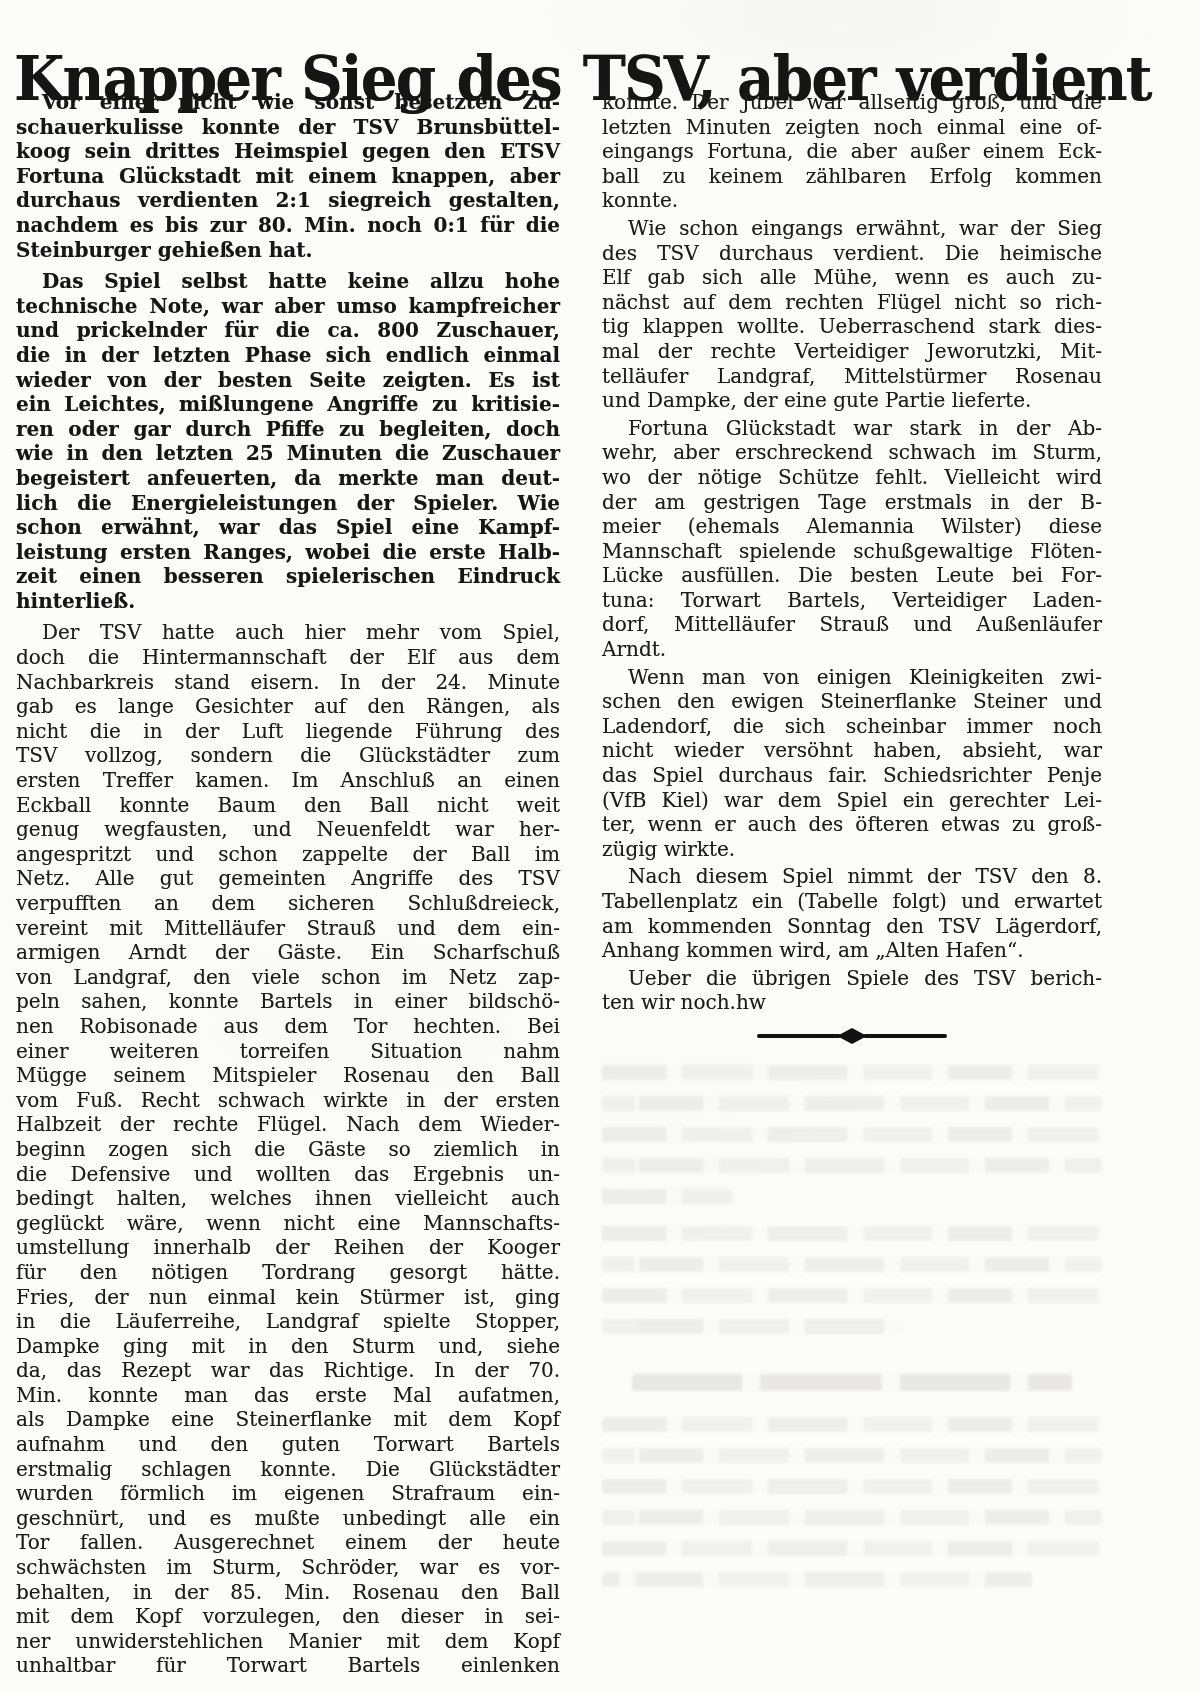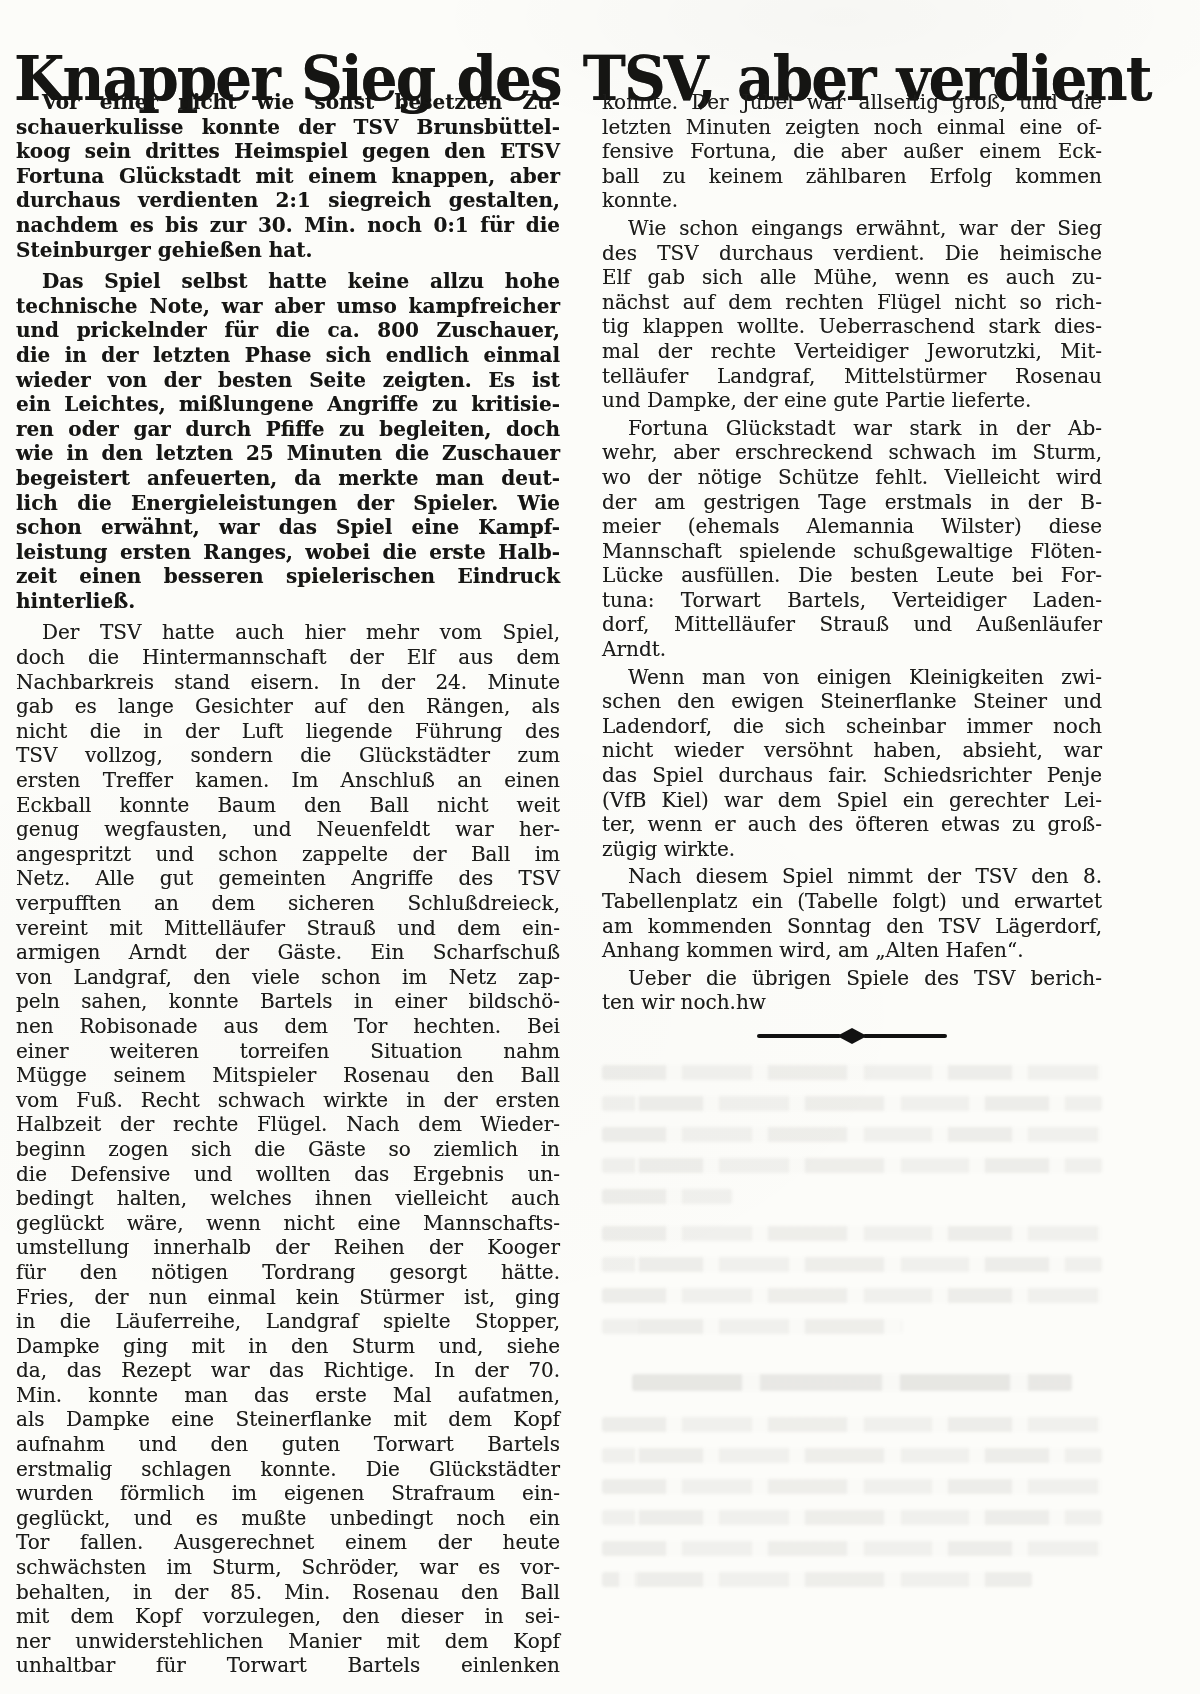--- a/index.html
+++ b/index.html
@@ -77,21 +77,21 @@
 
   <h1 class="headline">Knapper Sieg des TSV, aber verdient</h1>
 
   <div class="col col-left">
       <div class="para bold">
         <div class="line indent">Vor einer nicht wie sonst besetzten Zu-</div>
         <div class="line">schauerkulisse konnte der TSV Brunsbüttel-</div>
         <div class="line">koog sein drittes Heimspiel gegen den ETSV</div>
         <div class="line">Fortuna Glückstadt mit einem knappen, aber</div>
         <div class="line">durchaus verdienten 2:1 siegreich gestalten,</div>
-        <div class="line">nachdem es bis zur 30. Min. noch 0:1 für die</div>
+        <div class="line">nachdem es bis zur 80. Min. noch 0:1 für die</div>
         <div class="line unjust">Steinburger gehießen hat.</div>
       </div>
       <div class="para bold">
         <div class="line indent">Das Spiel selbst hatte keine allzu hohe</div>
         <div class="line">technische Note, war aber umso kampfreicher</div>
         <div class="line">und prickelnder für die ca. 800 Zuschauer,</div>
         <div class="line">die in der letzten Phase sich endlich einmal</div>
         <div class="line">wieder von der besten Seite zeigten. Es ist</div>
         <div class="line">ein Leichtes, mißlungene Angriffe zu kritisie-</div>
         <div class="line">ren oder gar durch Pfiffe zu begleiten, doch</div>
@@ -133,35 +133,35 @@
         <div class="line">für den nötigen Tordrang gesorgt hätte.</div>
         <div class="line">Fries, der nun einmal kein Stürmer ist, ging</div>
         <div class="line">in die Läuferreihe, Landgraf spielte Stopper,</div>
         <div class="line">Dampke ging mit in den Sturm und, siehe</div>
         <div class="line">da, das Rezept war das Richtige. In der 70.</div>
         <div class="line">Min. konnte man das erste Mal aufatmen,</div>
         <div class="line">als Dampke eine Steinerflanke mit dem Kopf</div>
         <div class="line">aufnahm und den guten Torwart Bartels</div>
         <div class="line">erstmalig schlagen konnte. Die Glückstädter</div>
         <div class="line">wurden förmlich im eigenen Strafraum ein-</div>
-        <div class="line">geglückt, und es mußte unbedingt noch ein</div>
+        <div class="line">geschnürt, und es mußte unbedingt alle ein</div>
         <div class="line">Tor fallen. Ausgerechnet einem der heute</div>
         <div class="line">schwächsten im Sturm, Schröder, war es vor-</div>
         <div class="line">behalten, in der 85. Min. Rosenau den Ball</div>
         <div class="line">mit dem Kopf vorzulegen, den dieser in sei-</div>
         <div class="line">ner unwiderstehlichen Manier mit dem Kopf</div>
         <div class="line">unhaltbar für Torwart Bartels einlenken</div>
       </div>
     </div>
 
   <div class="col col-right">
   <div class="para">
         <div class="line">konnte. Der Jubel war allseitig groß, und die</div>
         <div class="line">letzten Minuten zeigten noch einmal eine of-</div>
-        <div class="line">fensive Fortuna, die aber außer einem Eck-</div>
+        <div class="line">eingangs Fortuna, die aber außer einem Eck-</div>
         <div class="line">ball zu keinem zählbaren Erfolg kommen</div>
         <div class="line unjust">konnte.</div>
       </div>
       <div class="para">
         <div class="line indent">Wie schon eingangs erwähnt, war der Sieg</div>
         <div class="line">des TSV durchaus verdient. Die heimische</div>
         <div class="line">Elf gab sich alle Mühe, wenn es auch zu-</div>
         <div class="line">nächst auf dem rechten Flügel nicht so rich-</div>
         <div class="line">tig klappen wollte. Ueberraschend stark dies-</div>
         <div class="line">mal der rechte Verteidiger Jeworutzki, Mit-</div>

